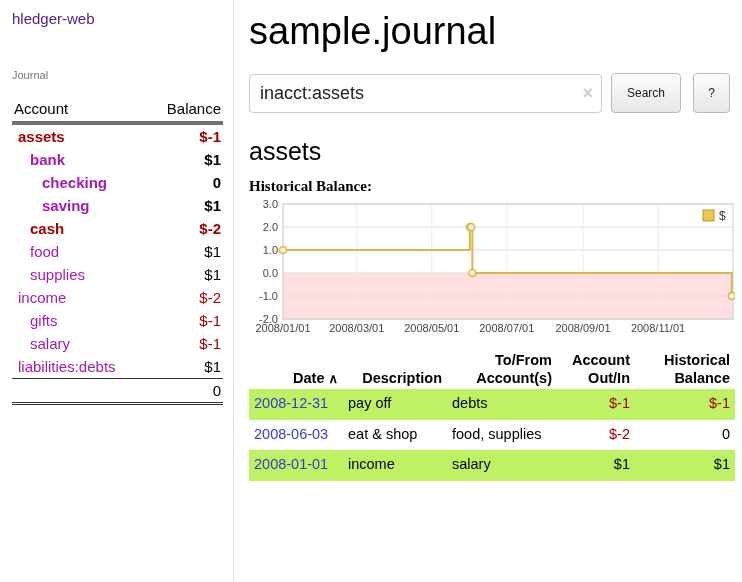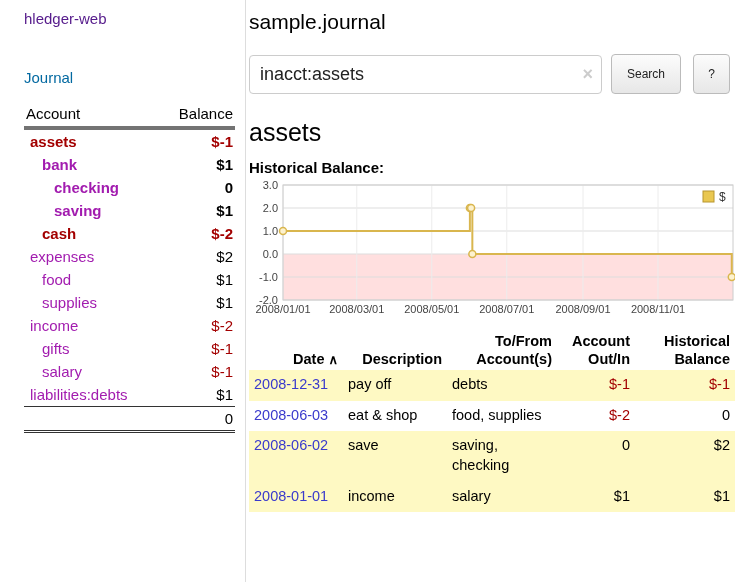--- a/index.html
+++ b/index.html
@@ -6,67 +6,67 @@
   html,body { margin:0; padding:0; }
   body {
     width:742px; height:582px; position:relative; overflow:hidden;
     background:#fff; color:#000;
     font-family:"Liberation Sans", sans-serif;
   }
   a { text-decoration:none; cursor:pointer; }
 
   
   .sidebar {
-    position:absolute; left:12px; top:0; width:234px; height:582px;
+    position:absolute; left:0; top:0; width:234px; height:582px;
     border-right:1px solid #ddd; padding:10px 10px 0 12px;
   }
   .app-title { display:block; color:#551a8b; font-size:15px; }
-  .journal-link { display:block; color:#0369a1; font-size:15px; margin-top:42px; }
+  .journal-link { display:block; color:#737373; font-size:11px; margin-top:42px; }
   .accounts { width:100%; border-collapse:collapse; margin-top:16px; font-size:15px; }
   .accounts th { font-weight:400; text-align:left; padding:3px 2px 4px; border-bottom:4px solid #737373; }
   .accounts th.bal-h { text-align:right; }
   .accounts td { padding:3px 2px; }
   .accounts td.bal { text-align:right; white-space:nowrap; }
   .accounts a { color:#a21caf; }
   .accounts a.b, .accounts td.b { font-weight:bold; }
   .accounts a.r, .accounts td.r { color:#a30000; }
   .lvl0 { padding-left:6px !important; }
   .lvl1 { padding-left:18px !important; }
   .lvl2 { padding-left:30px !important; }
   .accounts tr.total td { border-top:1px solid #333; border-bottom:3px double #333; }
 
   
   .main { position:absolute; left:249px; top:0; width:486px; padding-top:4px; }
-  h1.page-title { font-size:21px; font-weight:400; margin:6px 0 20px; }
+  h1.page-title { font-size:38px; font-weight:400; margin:6px 0 20px; }
   .search-row { display:flex; align-items:center; gap:9px; }
   .search-box { position:relative; width:353px; }
   .search-box input {
     width:100%; height:39px; font-size:18px; font-family:inherit; color:#222;
     padding:6px 30px 6px 10px; border:1px solid #ccc; border-radius:4px; outline:none;
   }
   .clear-x { position:absolute; right:9px; top:9px; color:#ccc; font-size:18px; font-weight:bold; cursor:pointer; }
   .btn {
     height:40px; font-family:inherit; font-size:12px; color:#222;
     background:linear-gradient(#fcfcfc,#e7e7e7); border:1px solid #bbb; border-radius:4px;
     padding:0 15px; cursor:pointer;
   }
   .btn.help { width:37px; padding:0; margin-left:3px; }
   h2.account-title { font-size:25px; font-weight:400; margin:24px 0 12px; }
-  .chart-label { font-weight:bold; font-size:15px; margin:0 0 4px; }
+  .chart-label { font-weight:bold; font-size:15px; margin:0 0 4px;font-family:Liberation Serif, serif; }
   svg.chart { display:block; margin-bottom:4px; }
   svg text { font-family:"Liberation Sans", sans-serif; }
   svg text.tick { font-size:11px; fill:#444; }
   svg text.legend-text { font-size:12px; fill:#333; }
 
   
   .register { width:100%; border-collapse:collapse; margin-top:10px; font-size:14.5px; table-layout:fixed; }
   .register th { text-align:right; vertical-align:bottom; padding:2px 5px; line-height:1.25; }
   .register th.num, .register td.num { text-align:right; }
   .register td { padding:5px 5px 6px; vertical-align:top; line-height:1.35; }
-  .register tr.green { background:#fef9c3; }
+  .register tr.green { background:#bef264; }
   .register td.date a { color:#3a3acc; white-space:nowrap; }
   .register .neg { color:#a30000; }
   .sort-caret { font-weight:bold; font-size:13px; }
 </style>
 </head>
 <body>
 
 <div class="sidebar">
   <a class="app-title">hledger-web</a>
   <a class="journal-link">Journal</a>
@@ -91,24 +91,20 @@
         <td class="lvl2"><a class="b">checking</a></td>
         <td class="bal b">0</td>
       </tr>
       <tr>
         <td class="lvl2"><a class="b">saving</a></td>
         <td class="bal b">$1</td>
       </tr>
       <tr>
         <td class="lvl1"><a class="b r">cash</a></td>
         <td class="bal b r">$-2</td>
-      </tr>
-      <tr>
-        <td class="lvl0"><a>expenses</a></td>
-        <td class="bal">$2</td>
       </tr>
       <tr>
         <td class="lvl1"><a>food</a></td>
         <td class="bal">$1</td>
       </tr>
       <tr>
         <td class="lvl1"><a>supplies</a></td>
         <td class="bal">$1</td>
       </tr>
       <tr>
@@ -226,27 +222,20 @@
         <td class="num neg">$-1</td>
       </tr>
       <tr>
         <td class="date"><a>2008-06-03</a></td>
         <td>eat &amp; shop</td>
         <td>food, supplies</td>
         <td class="num neg">$-2</td>
         <td class="num">0</td>
       </tr>
       <tr class="green">
-        <td class="date"><a>2008-06-02</a></td>
-        <td>save</td>
-        <td>saving, checking</td>
-        <td class="num">0</td>
-        <td class="num">$2</td>
-      </tr>
-      <tr class="green">
         <td class="date"><a>2008-01-01</a></td>
         <td>income</td>
         <td>salary</td>
         <td class="num">$1</td>
         <td class="num">$1</td>
       </tr>
     </tbody>
   </table>
 </div>
 

